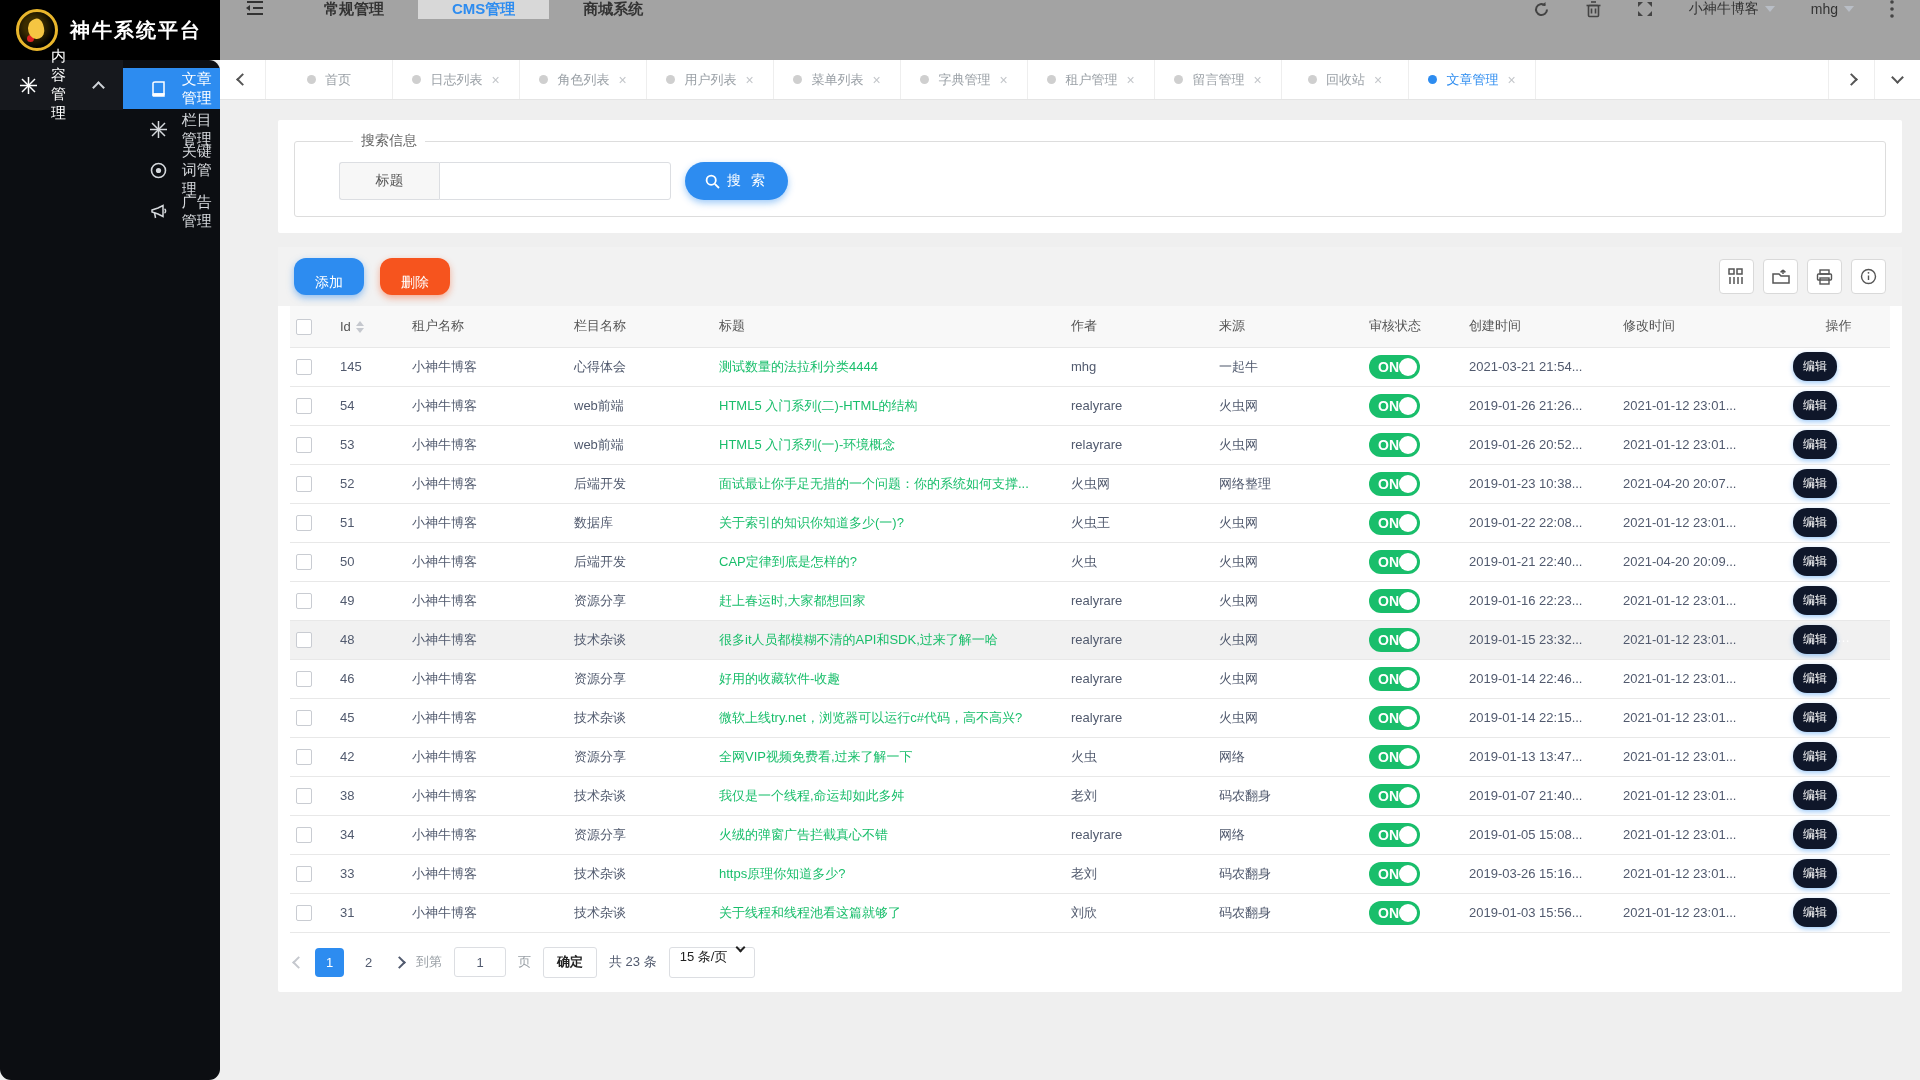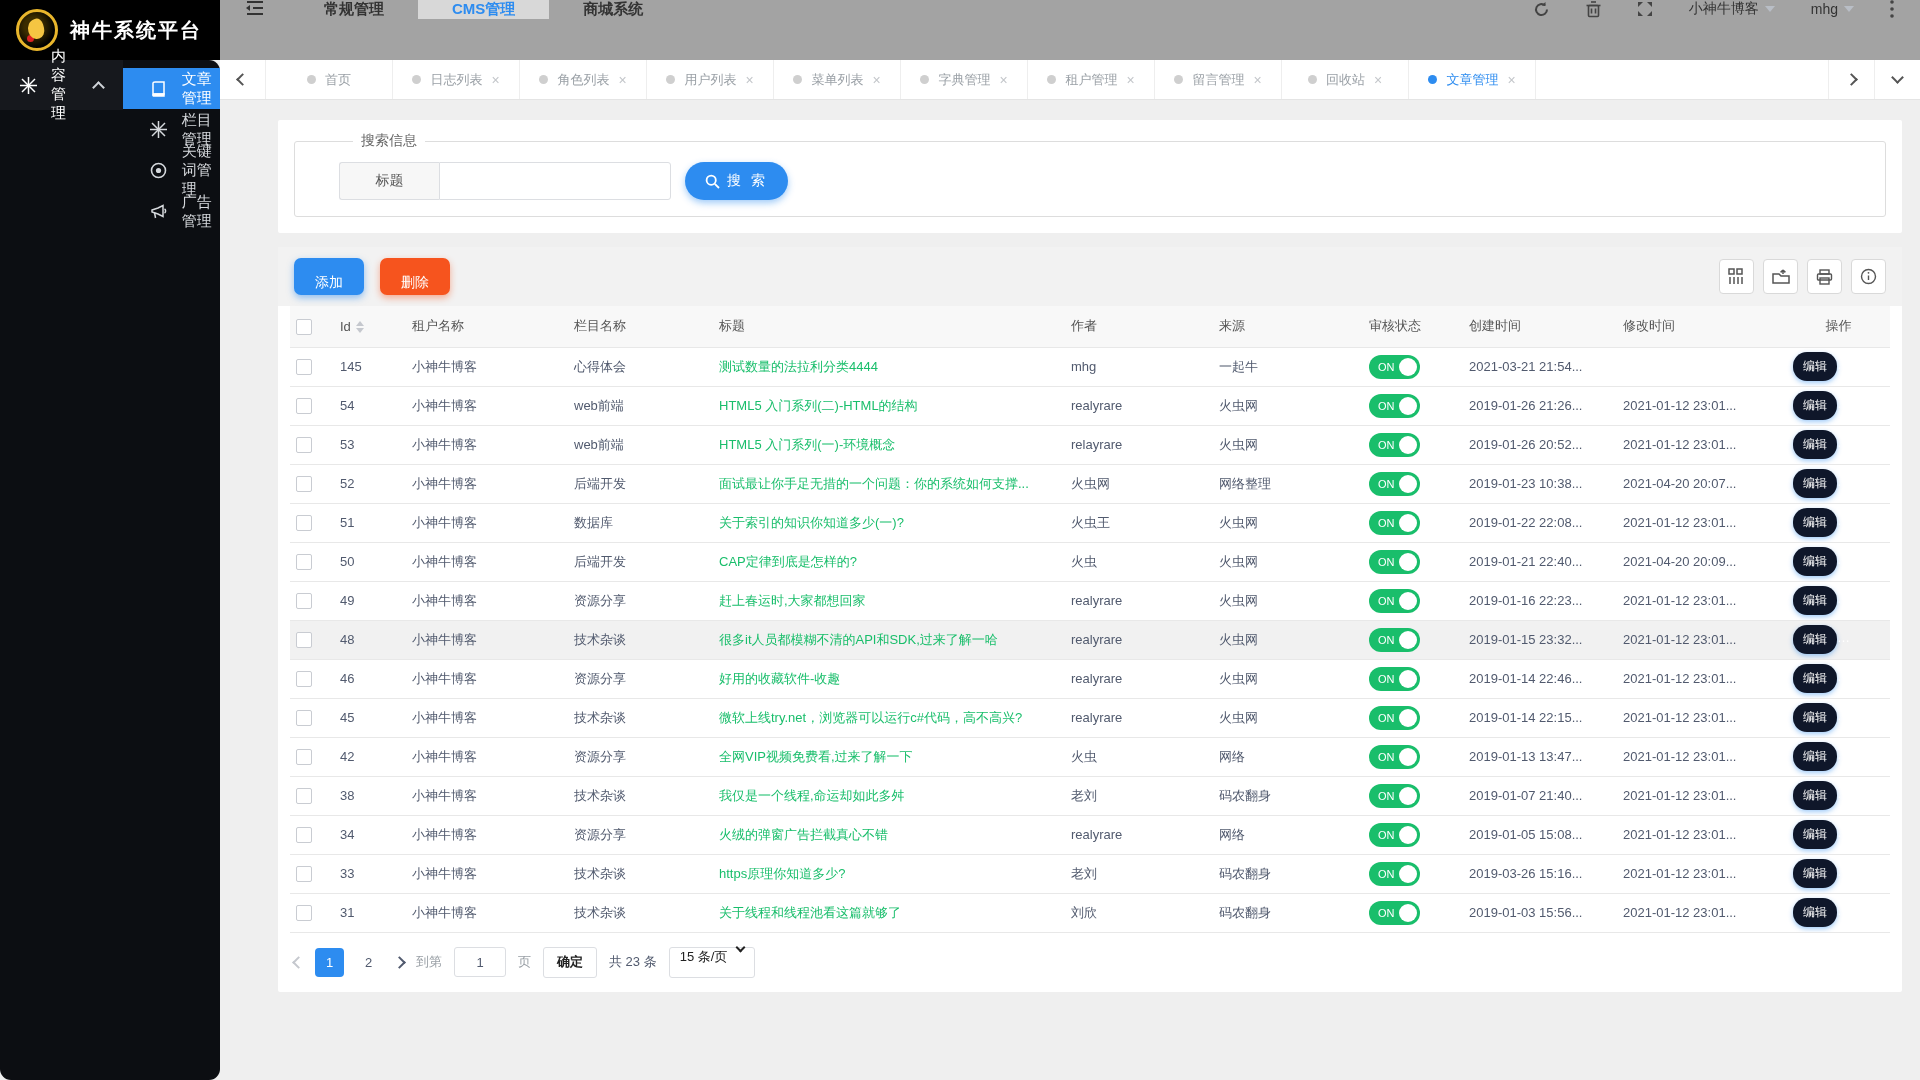--- a/index.html
+++ b/index.html
@@ -78,42 +78,42 @@
     color:#555; font-size:14px; }
   .ig-input { width:232px; height:38px; border:1px solid #dcdee2; border-radius:0 3px 3px 0;
     padding:0 10px; font-size:14px; color:#515a6e; outline:none; }
   .search-btn { margin-left:14px; height:38px; padding:0 20px; background:#2d8cf0; color:#fff; border:none;
     border-radius:19px; font-size:14px; display:inline-flex; align-items:center; gap:7px; cursor:pointer;
     box-shadow:0 3px 7px rgba(45,140,240,.45); letter-spacing:3px; }
 
   
   .table-card { margin-top:14px; padding-bottom:4px; }
   .toolbar { background:#f2f2f2; display:flex; align-items:center; padding:11px 16px; }
-  .pill-btn { height:37px; padding:16px 21px; border:none; border-radius:7px; color:#fff; font-size:14px; cursor:pointer; }
+  .pill-btn { height:37px; padding:16px 21px; border:none; border-radius:12px; color:#fff; font-size:14px; cursor:pointer; }
   .btn-add { background:#2d8cf0; box-shadow:0 3px 7px rgba(45,140,240,.5); }
   .btn-del { background:#f6541e; box-shadow:0 3px 7px rgba(246,84,30,.45); margin-left:16px; }
   .tool-icons { margin-left:auto; display:flex; gap:9px; }
   .tool-btn { width:35px; height:35px; background:#fff; border:1px solid #d9d9d9; border-radius:4px;
     display:flex; align-items:center; justify-content:center; color:#555; cursor:pointer; }
 
   .table-wrap { padding:0 12px; }
   table { width:100%; border-collapse:collapse; table-layout:fixed; }
   thead th { height:41px; background:#f8f8f8; color:#555; font-size:13px; font-weight:normal;
     text-align:left; border-bottom:1px solid #e8e8e8; padding:0 6px; }
   tbody td { height:39px; font-size:13px; color:#515a6e; border-bottom:1px solid #e8e8e8;
     padding:0 6px; white-space:nowrap; overflow:hidden; text-overflow:ellipsis; }
   tbody tr.hl { background:#f1f1f1; }
   .title-link { color:#19be6b; cursor:pointer; text-decoration:none; }
   .cbx { width:16px; height:16px; border:1px solid #c9ccd2; border-radius:2px; background:#fff; display:inline-block; vertical-align:middle; cursor:pointer; }
   .sorters { display:inline-flex; flex-direction:column; margin-left:5px; vertical-align:middle; gap:2px; }
   .tri-up { width:0;height:0;border-left:4px solid transparent;border-right:4px solid transparent;border-bottom:5px solid #c5c8ce; }
   .tri-dn { width:0;height:0;border-left:4px solid transparent;border-right:4px solid transparent;border-top:5px solid #c5c8ce; }
 
   .toggle { width:51px; height:24px; border-radius:12px; background:#19be6b; position:relative;
-    display:inline-flex; align-items:center; color:#fff; font-size:11px; padding-left:9px; cursor:pointer; }
+    display:inline-flex; align-items:center; color:#fff; font-size:14px; padding-left:9px; cursor:pointer;font-weight:bold; }
   .toggle .knob { position:absolute; right:3px; top:3px; width:18px; height:18px; border-radius:50%; background:#fff; }
 
   .op-cell { text-align:center; }
   .mini-btn { display:inline-block; border-radius:14px; padding:6px 10px; color:#fff; font-size:12px; cursor:pointer; }
   .mini-edit { background:#0f172a; box-shadow:0 2px 5px rgba(45,140,240,.45); }
   .mini-del  { background:#f6541e; box-shadow:0 2px 5px rgba(246,84,30,.4); margin-left:9px; }
 
   
   .pager { display:flex; align-items:center; gap:12px; padding:14px 16px 10px; font-size:13px; color:#515a6e; }
   .pg-arrow { color:#c5c8ce; display:flex; align-items:center; cursor:pointer; }

